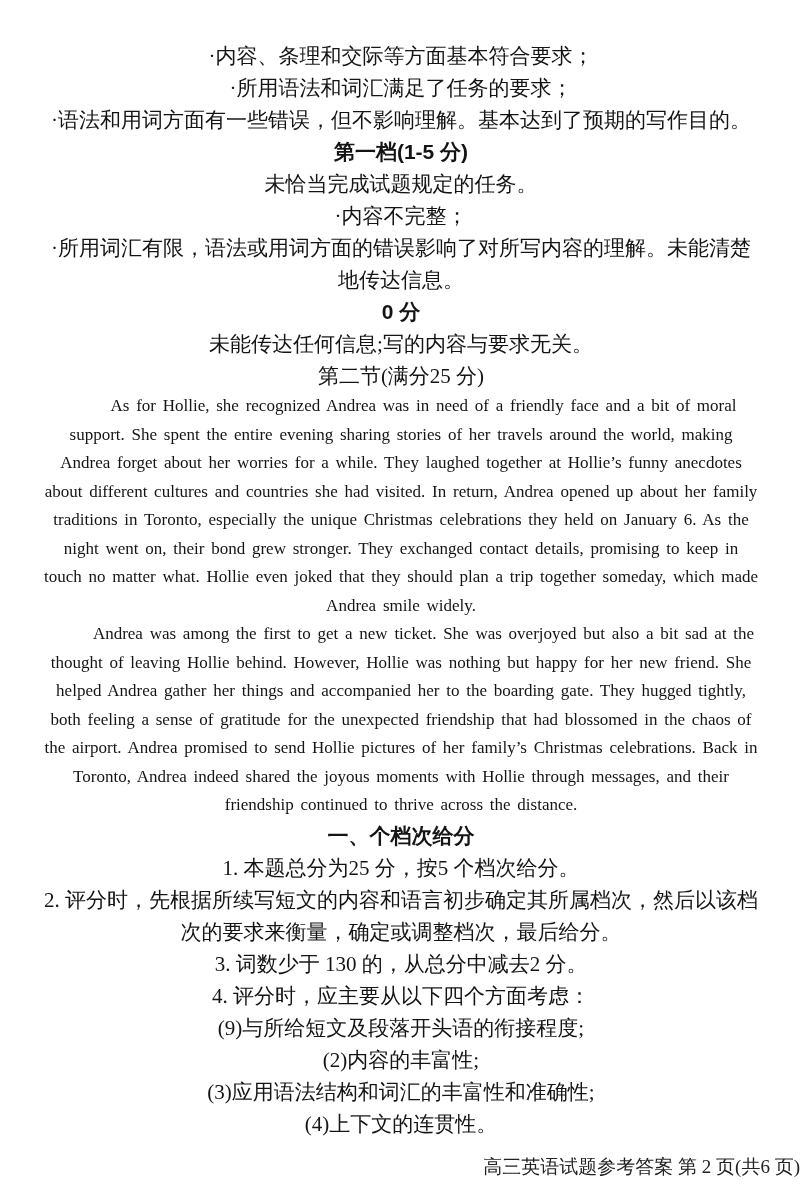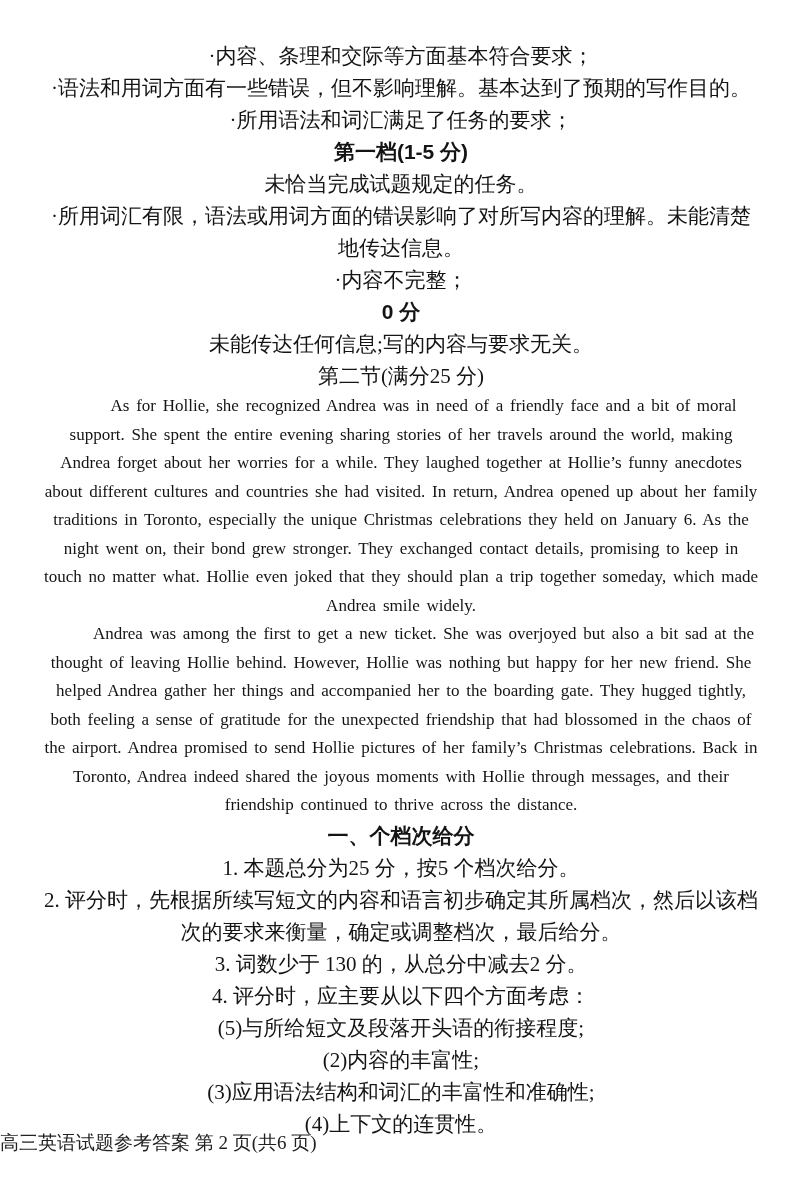--- a/index.html
+++ b/index.html
@@ -44,47 +44,47 @@
     font-size: 17px;
     line-height: 28.5px;
     text-align: justify;
     text-indent: 45px;
     word-spacing: 2.5px;
   }
   .footer {
     position: absolute;
     left: 0;
     right: 0;
-    bottom: 40px;
-    text-align: left;
+    bottom: 16px;
+    text-align: right;
     font-size: 19px;
     color: #222222;
   }
 </style>
 </head>
 <body>
 
 <div class="page">
   <div class="content" id="doc-body">
       <p class="cn">·内容、条理和交际等方面基本符合要求；</p>
+      <p class="cn">·所用语法和词汇满足了任务的要求；</p>
       <p class="cn">·语法和用词方面有一些错误，但不影响理解。基本达到了预期的写作目的。</p>
-      <p class="cn">·所用语法和词汇满足了任务的要求；</p>
       <p class="cn-bold">第一档(1-5 分)</p>
       <p class="cn">未恰当完成试题规定的任务。</p>
+      <p class="cn">·内容不完整；</p>
       <p class="cn">·所用词汇有限，语法或用词方面的错误影响了对所写内容的理解。未能清楚地传达信息。</p>
-      <p class="cn">·内容不完整；</p>
       <p class="cn-bold">0 分</p>
       <p class="cn">未能传达任何信息;写的内容与要求无关。</p>
       <p class="cn">第二节(满分25 分)</p>
       <p class="en-para">As for Hollie, she recognized Andrea was in need of a friendly face and a bit of moral support. She spent the entire evening sharing stories of her travels around the world, making Andrea forget about her worries for a while. They laughed together at Hollie’s funny anecdotes about different cultures and countries she had visited. In return, Andrea opened up about her family traditions in Toronto, especially the unique Christmas celebrations they held on January 6. As the night went on, their bond grew stronger. They exchanged contact details, promising to keep in touch no matter what. Hollie even joked that they should plan a trip together someday, which made Andrea smile widely.</p>
       <p class="en-para">Andrea was among the first to get a new ticket. She was overjoyed but also a bit sad at the thought of leaving Hollie behind. However, Hollie was nothing but happy for her new friend. She helped Andrea gather her things and accompanied her to the boarding gate. They hugged tightly, both feeling a sense of gratitude for the unexpected friendship that had blossomed in the chaos of the airport. Andrea promised to send Hollie pictures of her family’s Christmas celebrations. Back in Toronto, Andrea indeed shared the joyous moments with Hollie through messages, and their friendship continued to thrive across the distance.</p>
       <p class="cn-bold">一、个档次给分</p>
       <p class="cn">1. 本题总分为25 分，按5 个档次给分。</p>
       <p class="cn">2. 评分时，先根据所续写短文的内容和语言初步确定其所属档次，然后以该档次的要求来衡量，确定或调整档次，最后给分。</p>
       <p class="cn">3. 词数少于 130 的，从总分中减去2 分。</p>
       <p class="cn">4. 评分时，应主要从以下四个方面考虑：</p>
-      <p class="cn">(5)与所给短文及段落开头语的衔接程度;</p>
+      <p class="cn">(9)与所给短文及段落开头语的衔接程度;</p>
       <p class="cn">(2)内容的丰富性;</p>
       <p class="cn">(3)应用语法结构和词汇的丰富性和准确性;</p>
       <p class="cn">(4)上下文的连贯性。</p>
     </div>
   <div class="footer">高三英语试题参考答案  第 2 页(共6 页)</div>
 </div>
 
 </body></html>

